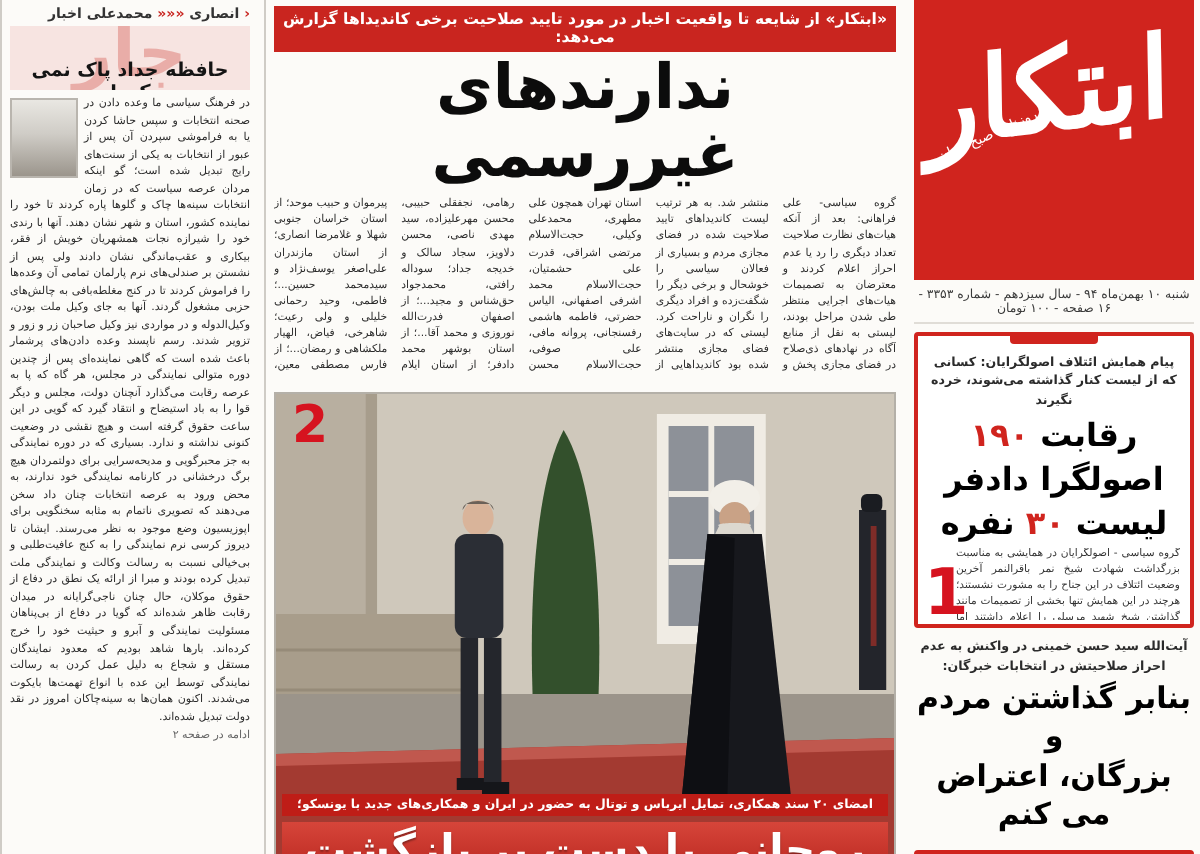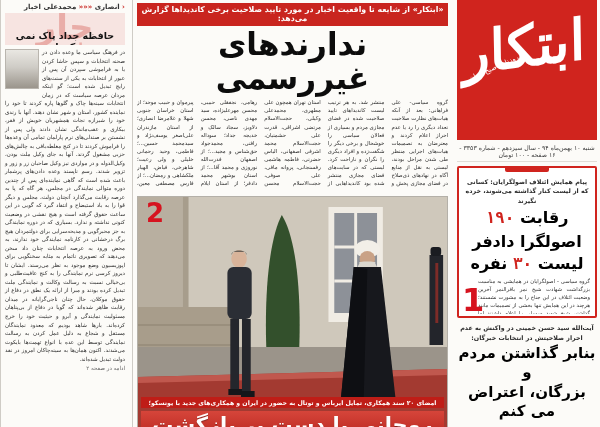--- a/index.html
+++ b/index.html
@@ -61,21 +61,21 @@
   .dateline { font-size:6.2px; color:#3a3a3a; text-align:center; padding:4px 0 3px;
               border-bottom:1px solid #e0ddd7; }
   .brief-box { position:relative; border:2px solid #d0241e; border-radius:2px;
                padding:4px 5px 2px; margin-top:4px; background:#fff; }
   .box-tab { position:absolute; top:-2px; left:50%; transform:translateX(-50%);
              width:44px; height:6px; background:#d0241e; border-radius:0 0 2px 2px; }
   .brief-kicker { font-size:6.3px; font-weight:bold; color:#2b2b2b; text-align:center;
                   line-height:1.5; margin-top:5px; }
   .brief-headline { font-size:16px; font-weight:bold; color:#000; text-align:center;
                     line-height:1.35; margin:2px 0; }
-  .red-num { color:#d0241e;font-family:Liberation Mono, monospace; }
+  .red-num { color:#d0241e; }
   .brief-body { font-size:5.3px; line-height:1.5; text-align:justify; color:#333;
                 height:36px; overflow:hidden; margin-left:14px; }
   .corner-number { position:absolute; bottom:0; left:3px; font-size:32px; font-weight:bold;
                    color:#d6131f; line-height:1; }
   .plain-article { padding:5px 1px 3px; text-align:center; }
   .plain-kicker { font-size:6.3px; font-weight:bold; color:#2b2b2b; line-height:1.5; }
   .plain-headline { font-size:15px; font-weight:bold; color:#000; line-height:1.3; margin-top:2px; }
 </style>
 </head>
 <body>

